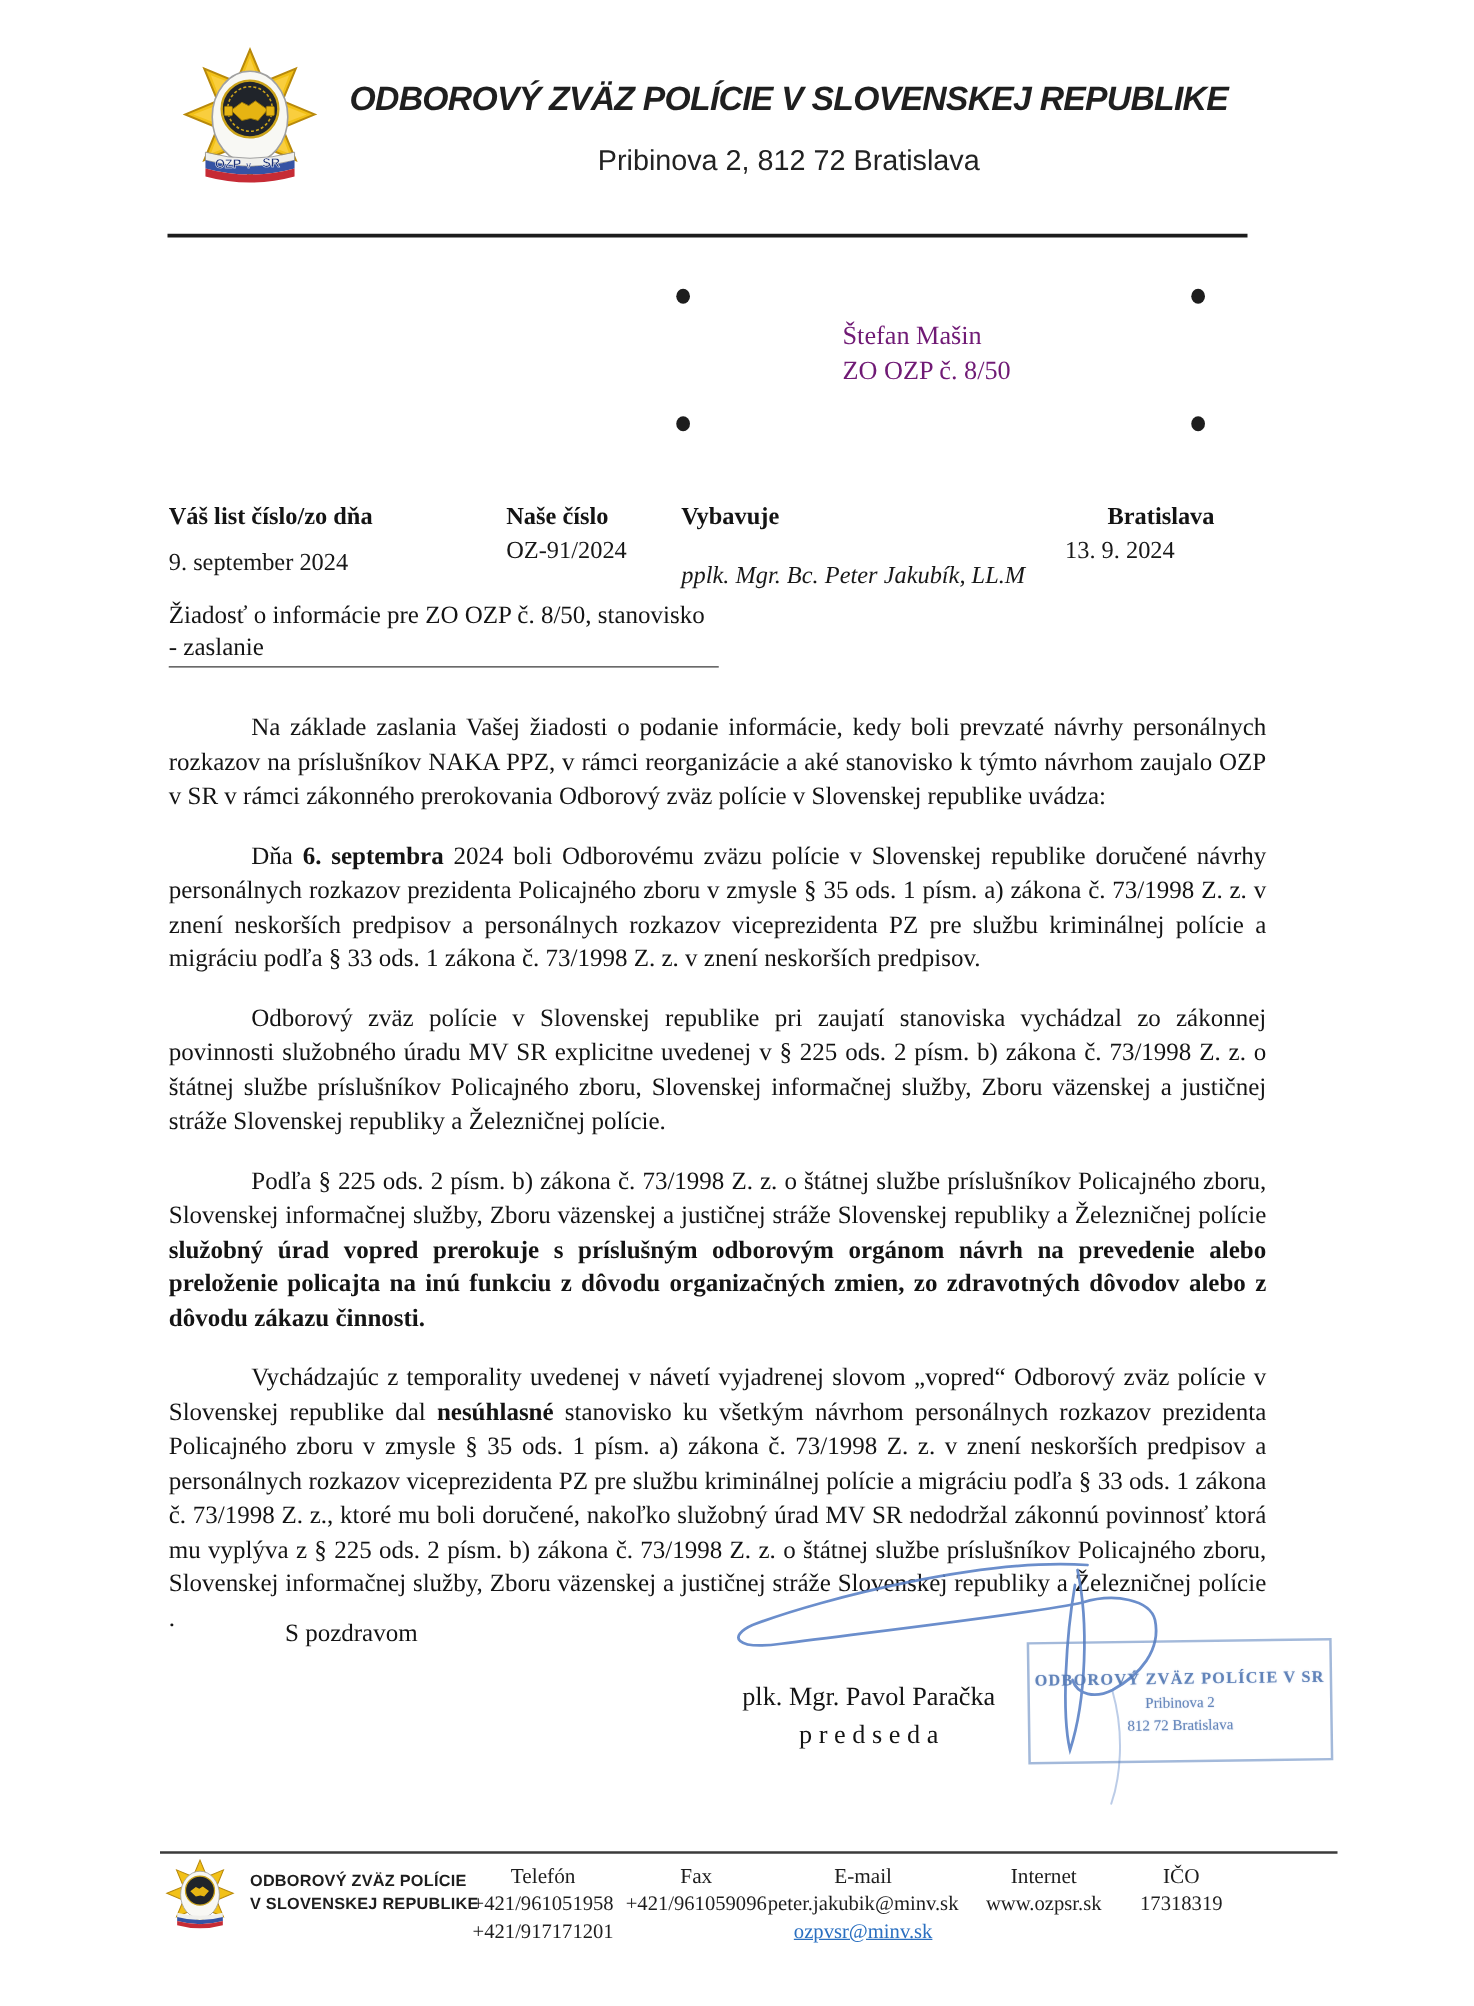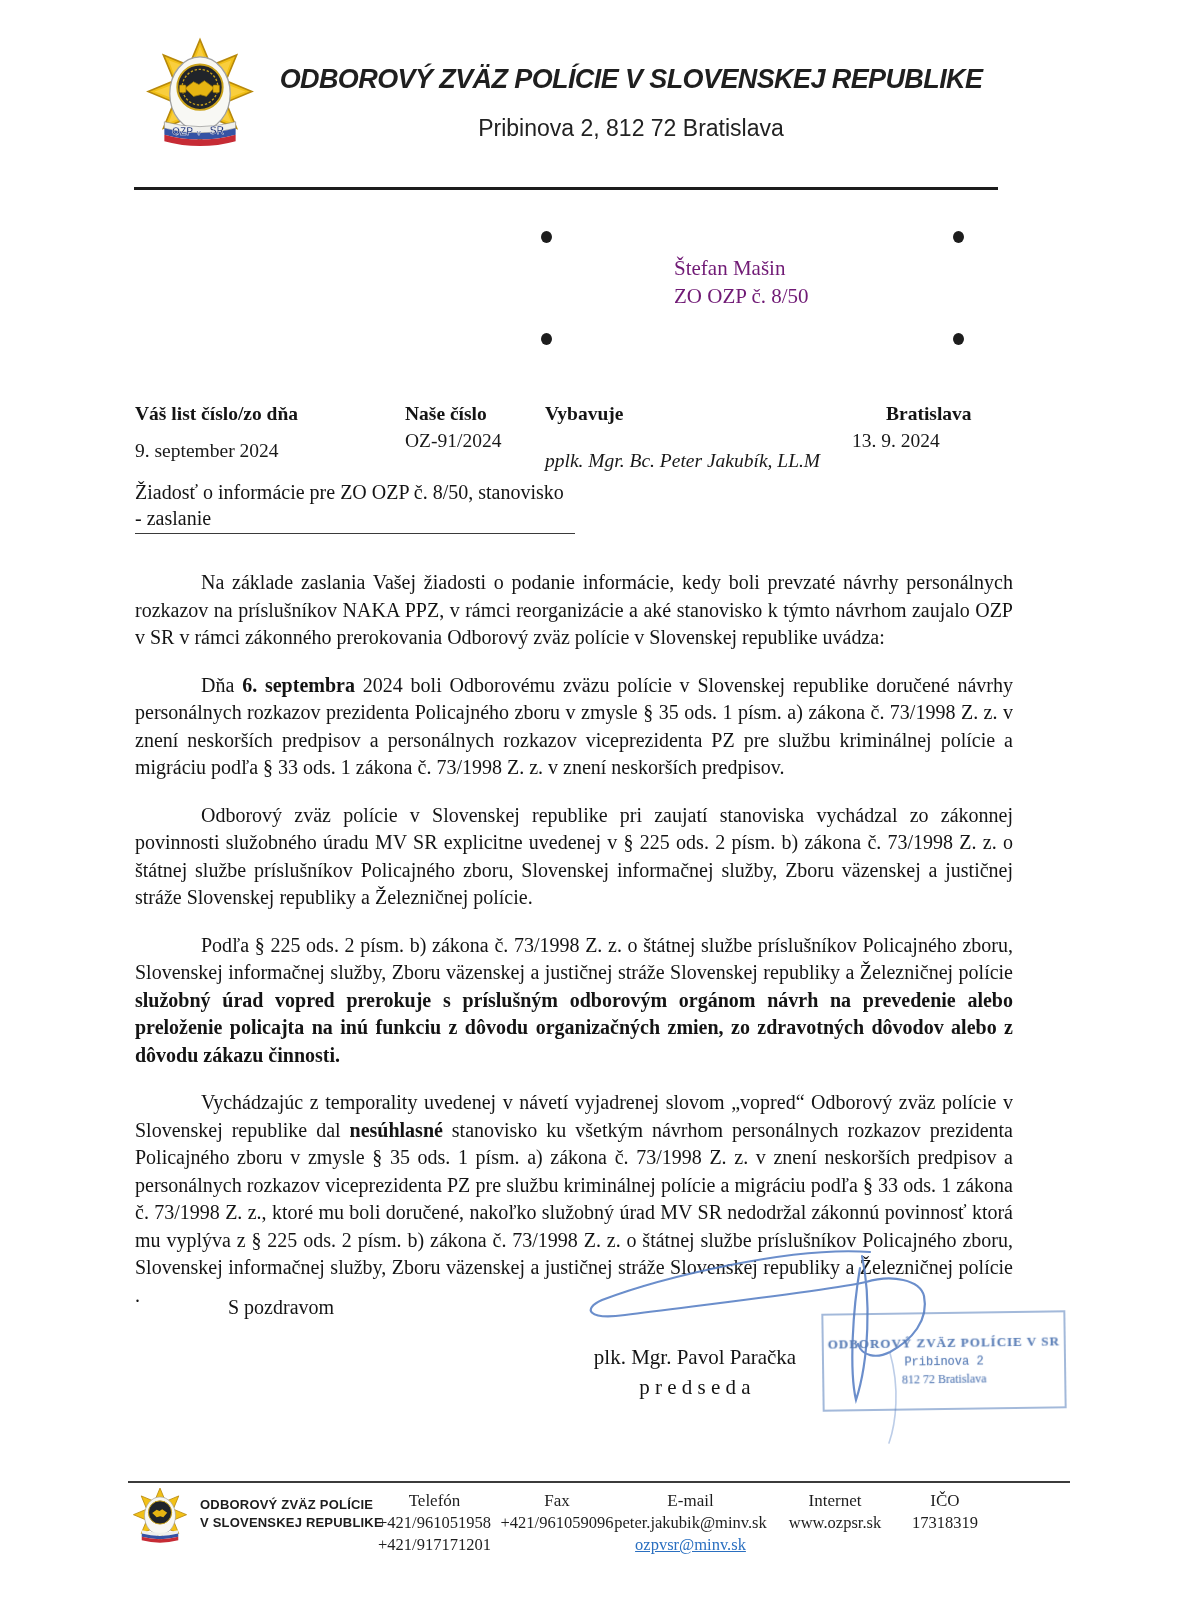--- a/index.html
+++ b/index.html
@@ -60,21 +60,21 @@
   .stamp{
     left:822px;top:1312px;width:240px;height:94px;
     border:2px solid rgba(88,128,188,0.55);
     transform:rotate(-0.8deg);
     display:flex;flex-direction:column;justify-content:center;align-items:center;
     color:rgba(77,115,175,0.78);
     font-family:"Liberation Serif", serif;
     text-shadow:0 0 1px rgba(120,150,200,0.7);
   }
   .stamp-l1{font-size:13px;font-weight:bold;letter-spacing:1px;}
-  .stamp-l2{font-size:12px;margin-top:4px;font-family:Liberation Mono, monospace;}
+  .stamp-l2{font-size:12px;margin-top:4px;}
   .stamp-l3{font-size:12px;margin-top:3px;}
 
   
   .ftr-rule{left:128px;top:1481px;width:942px;height:2px;background:#3b3b3b;}
   .ftr-logo{left:132px;top:1487px;width:56px;height:62px;}
   .ftr-org{
     left:200px;top:1496px;font-family:"Liberation Sans", sans-serif;
     font-weight:bold;font-size:13px;line-height:17.5px;color:#1d1d1d;
     letter-spacing:0.2px;
   }

